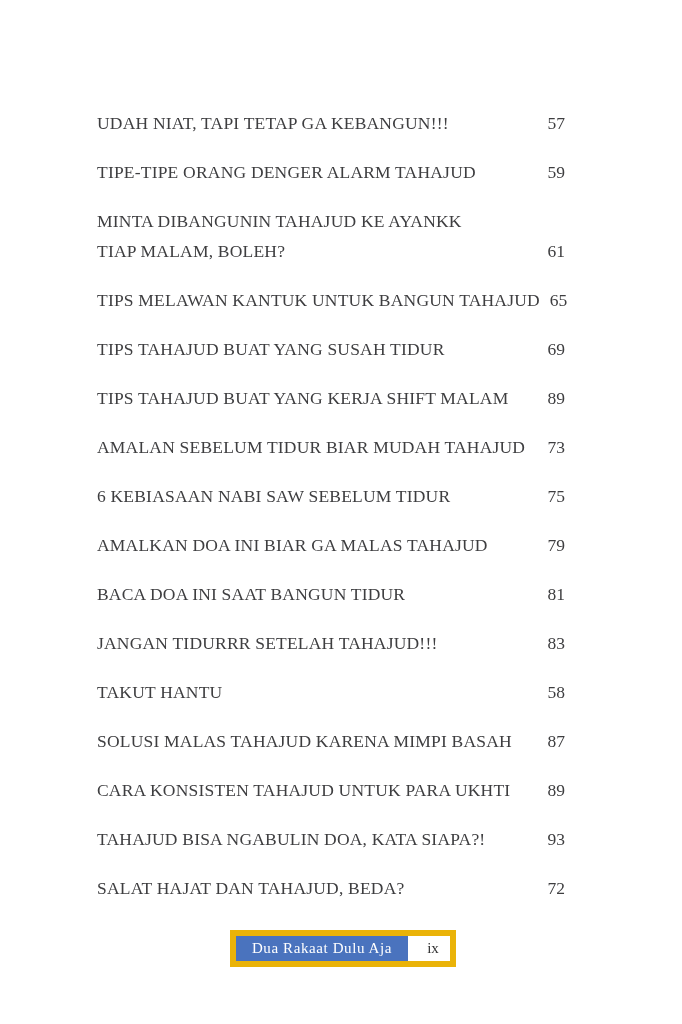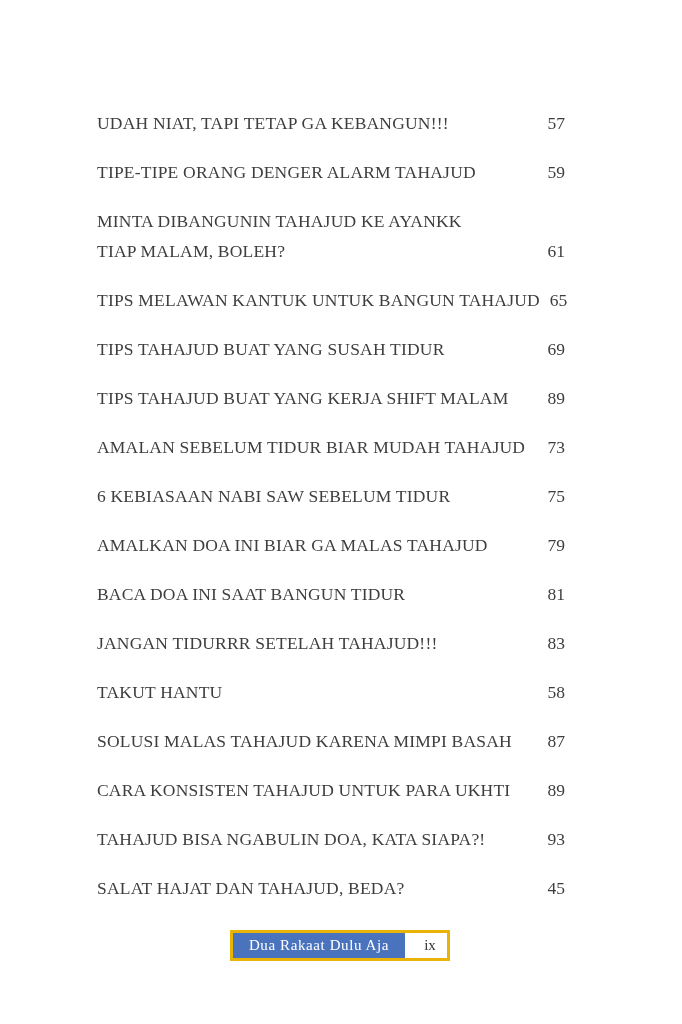--- a/index.html
+++ b/index.html
@@ -49,24 +49,24 @@
     line-height: 30px;
     font-size: 17.5px;
     color: #3e3e40;
     text-align: left;
     padding-left: 10px;
   }
   .footer {
     position: absolute;
     left: 230px;
     top: 930px;
-    height: 31px;
+    height: 37px;
     display: flex;
     background: #4a73be;
-    border: 3px solid #eab308;
+    border: 6px solid #eab308;
     box-sizing: border-box;
   }
   .footer-title {
     width: 172px;
     display: flex;
     align-items: center;
     justify-content: center;
     color: #ffffff;
     font-size: 15px;
     letter-spacing: 0.6px;
@@ -177,21 +177,21 @@
       <div class="toc-row">
         <div class="toc-title">
           <div class="toc-line">TAHAJUD BISA NGABULIN DOA, KATA SIAPA?!</div>
         </div>
         <div class="toc-pagenum">93</div>
       </div>
       <div class="toc-row">
         <div class="toc-title">
           <div class="toc-line">SALAT HAJAT DAN TAHAJUD, BEDA?</div>
         </div>
-        <div class="toc-pagenum">45</div>
+        <div class="toc-pagenum">72</div>
       </div>
     </div>
 
   <div class="footer">
     <span class="footer-title">Dua Rakaat Dulu Aja</span>
     <span class="footer-page">ix</span>
   </div>
 
 </div>
 

